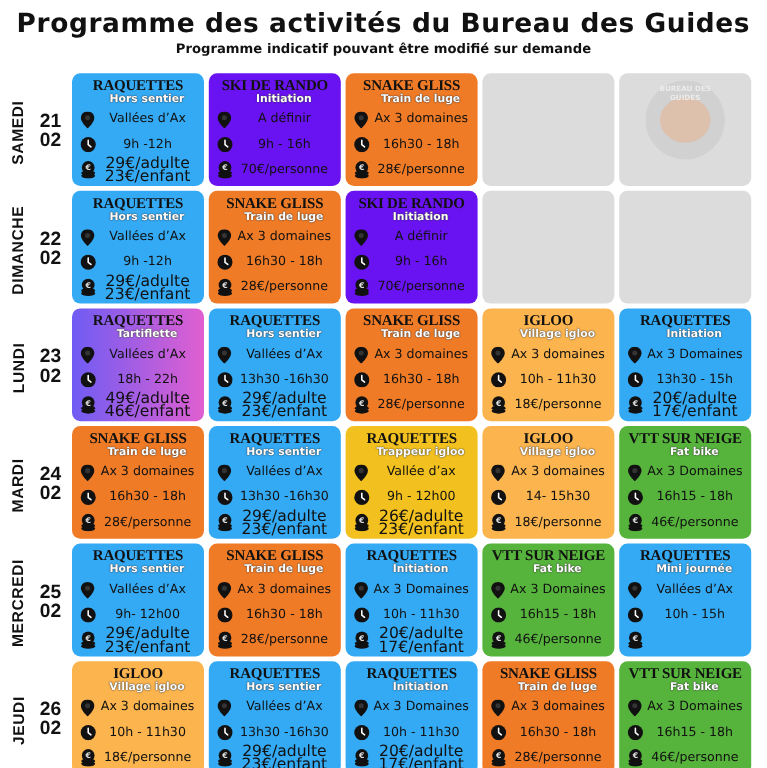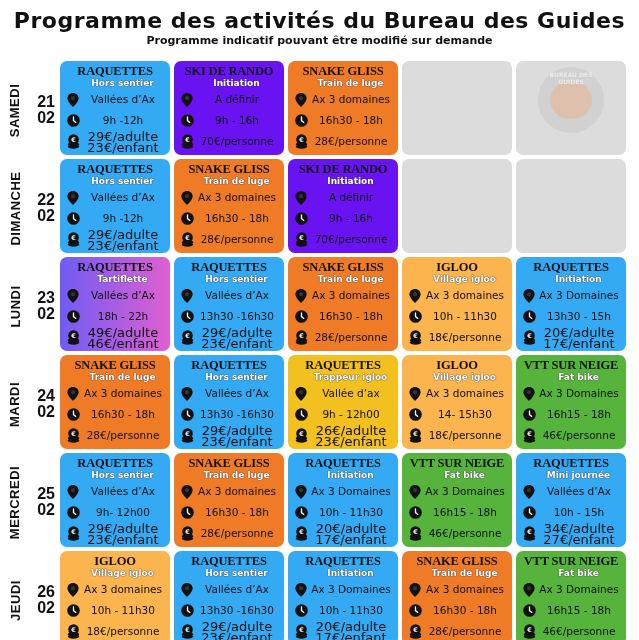--- a/index.html
+++ b/index.html
@@ -5,21 +5,21 @@
   html, body { margin:0; padding:0; background:#ffffff; }
   body { width:639px; height:640px; overflow:hidden; font-family:"DejaVu Sans", sans-serif; position:relative; }
   .header { text-align:center; padding-top:8px; }
   .title { font-family:"DejaVu Sans", sans-serif; font-weight:bold; font-size:22px; color:#111; letter-spacing:0.5px; line-height:26px; }
   .subtitle { font-family:"DejaVu Sans", sans-serif; font-weight:bold; font-size:11px; color:#111; line-height:14px; margin-top:0; }
   .grid { position:absolute; left:0; top:61px; width:639px; }
   .row { position:relative; height:98px; }
   .day-col { position:absolute; left:0; top:0; width:58px; height:98px; }
   .day-name { position:absolute; left:4px; top:0; width:22px; height:98px; display:flex; align-items:center; justify-content:center; }
   .day-name span { transform:rotate(-90deg); white-space:nowrap; font-family:"Liberation Sans", sans-serif; font-weight:bold; font-size:13px; color:#111; letter-spacing:0.5px; }
-  .day-date { position:absolute; left:29px; top:0; width:26px; height:98px; display:flex; flex-direction:column; justify-content:center; align-items:flex-end; font-family:"Liberation Sans", sans-serif; font-weight:bold; font-size:16px; line-height:16px; color:#111; }
+  .day-date { position:absolute; left:29px; top:0; width:26px; height:98px; display:flex; flex-direction:column; justify-content:center; align-items:center; font-family:"Liberation Sans", sans-serif; font-weight:bold; font-size:16px; line-height:16px; color:#111; }
   .card { position:absolute; top:0; width:110px; height:94px; border-radius:7px; box-sizing:border-box; overflow:hidden; color:#111; text-align:center; }
   .card .c-title { font-family:Liberation Serif, serif; font-weight:bold; font-size:12.5px; line-height:14px; margin-top:3px; letter-spacing:-0.2px; white-space:nowrap; }
   .card .c-sub { font-family:"DejaVu Sans", sans-serif; font-weight:bold; font-size:9px; line-height:11px; color:#fff; text-shadow:0 0 1px #333, 0 0 1px #333; white-space:nowrap;padding-left:15px; }
   .line { display:flex; align-items:center; height:21px; padding-left:6px; }
   .line .ic { width:14px; height:14px; flex:0 0 14px; display:flex; align-items:center; justify-content:center; }
   .line .tx { flex:1; font-size:10.5px; line-height:11px; white-space:nowrap; text-align:center; padding-right:4px; }
   .line .tx.two { font-size:13px; line-height:11px; }
   .empty { background:#dcdcdc; }
   .logo { position:absolute; left:22px; top:6px; width:66px; height:66px; border-radius:50%; background:#cfcfcf; opacity:0.85; }
   .logo .inner { position:absolute; left:12px; top:14px; width:42px; height:38px; border-radius:50%; background:#e0b898; opacity:0.8; }
@@ -780,21 +780,20 @@
         </div>
         <div class="line">
           <span class="ic">
   <svg width="13" height="15" viewBox="0 0 13 15">
               <ellipse cx="6.5" cy="12.5" rx="5.8" ry="2.2" fill="#111"></ellipse>
               <ellipse cx="6.5" cy="10.2" rx="5.8" ry="2.2" fill="#111"></ellipse>
               <circle cx="6.5" cy="5.5" r="5.3" fill="#111"></circle>
               <text x="6.5" y="8" font-size="6.5" text-anchor="middle" fill="#ddd" font-family="DejaVu Sans, sans-serif" font-weight="bold">€</text>
             </svg>
 </span>
-          <span class="tx two"><span>34€/adulte</span><br><span>27€/enfant</span></span>
         </div>
       </div>
     </div>
     <div class="row">
       <div class="day-col">
         <div class="day-name">
           <span>JEUDI</span>
         </div>
         <div class="day-date">
           <span>26</span>

